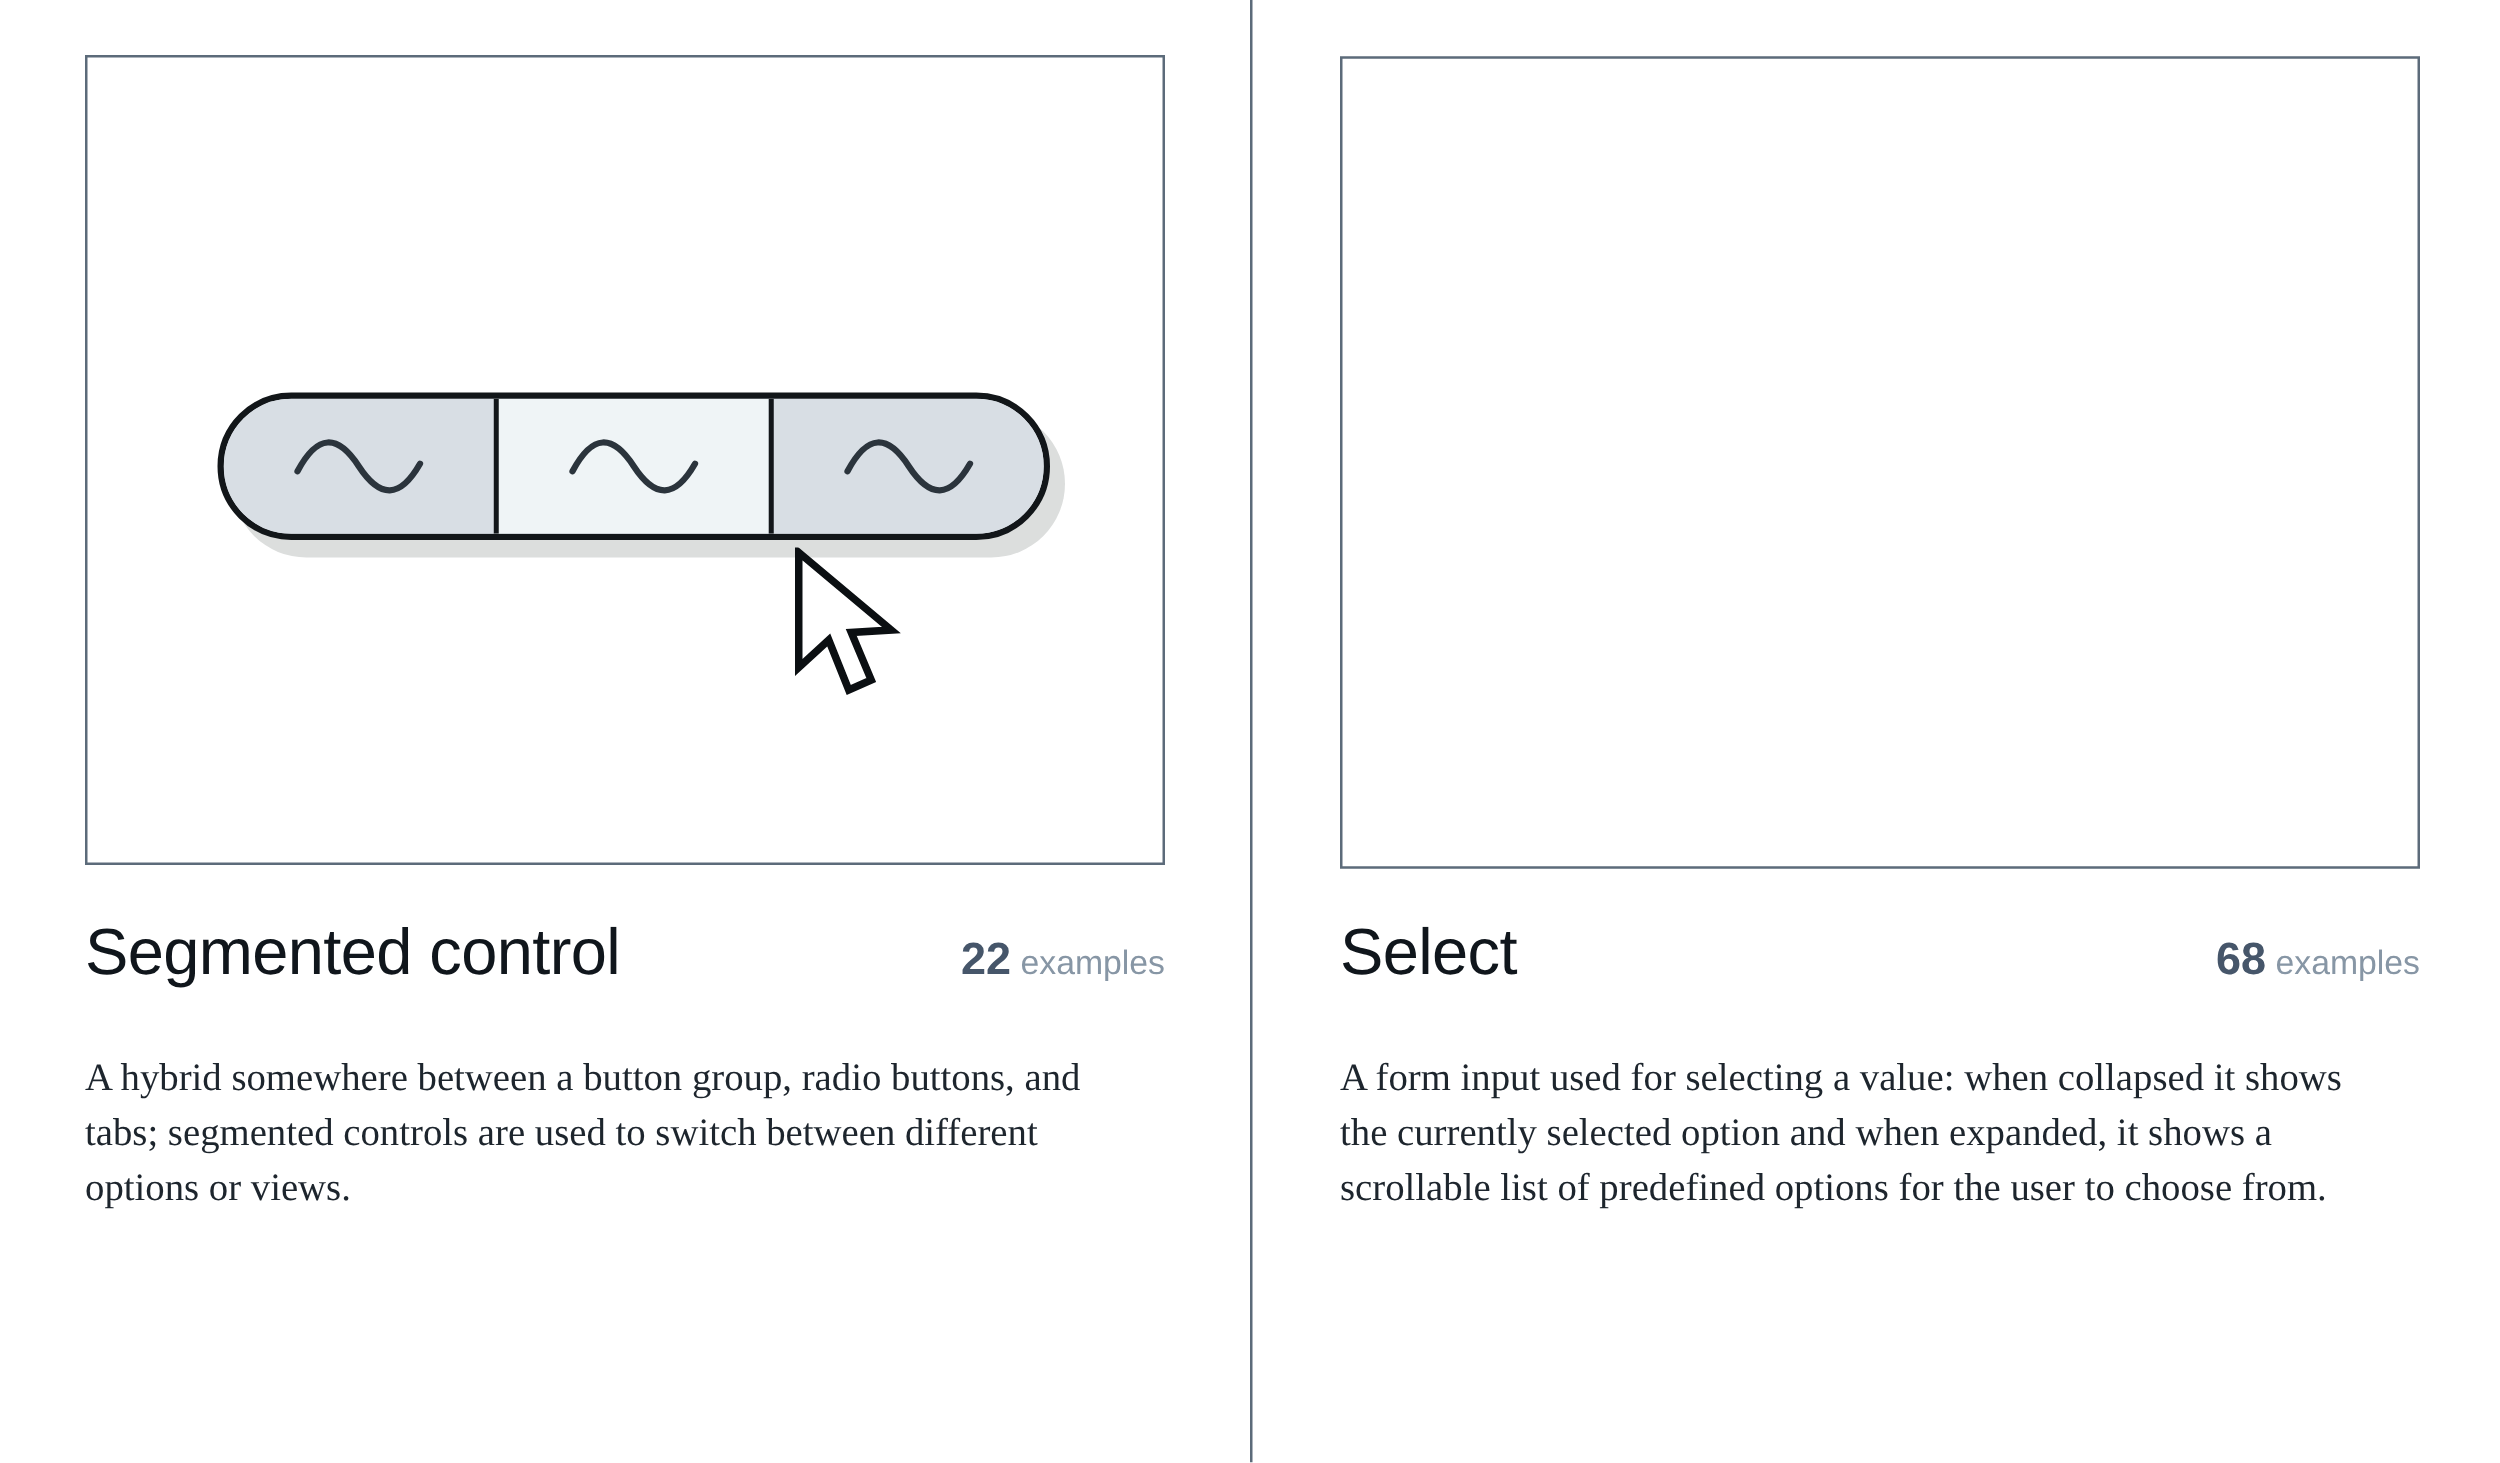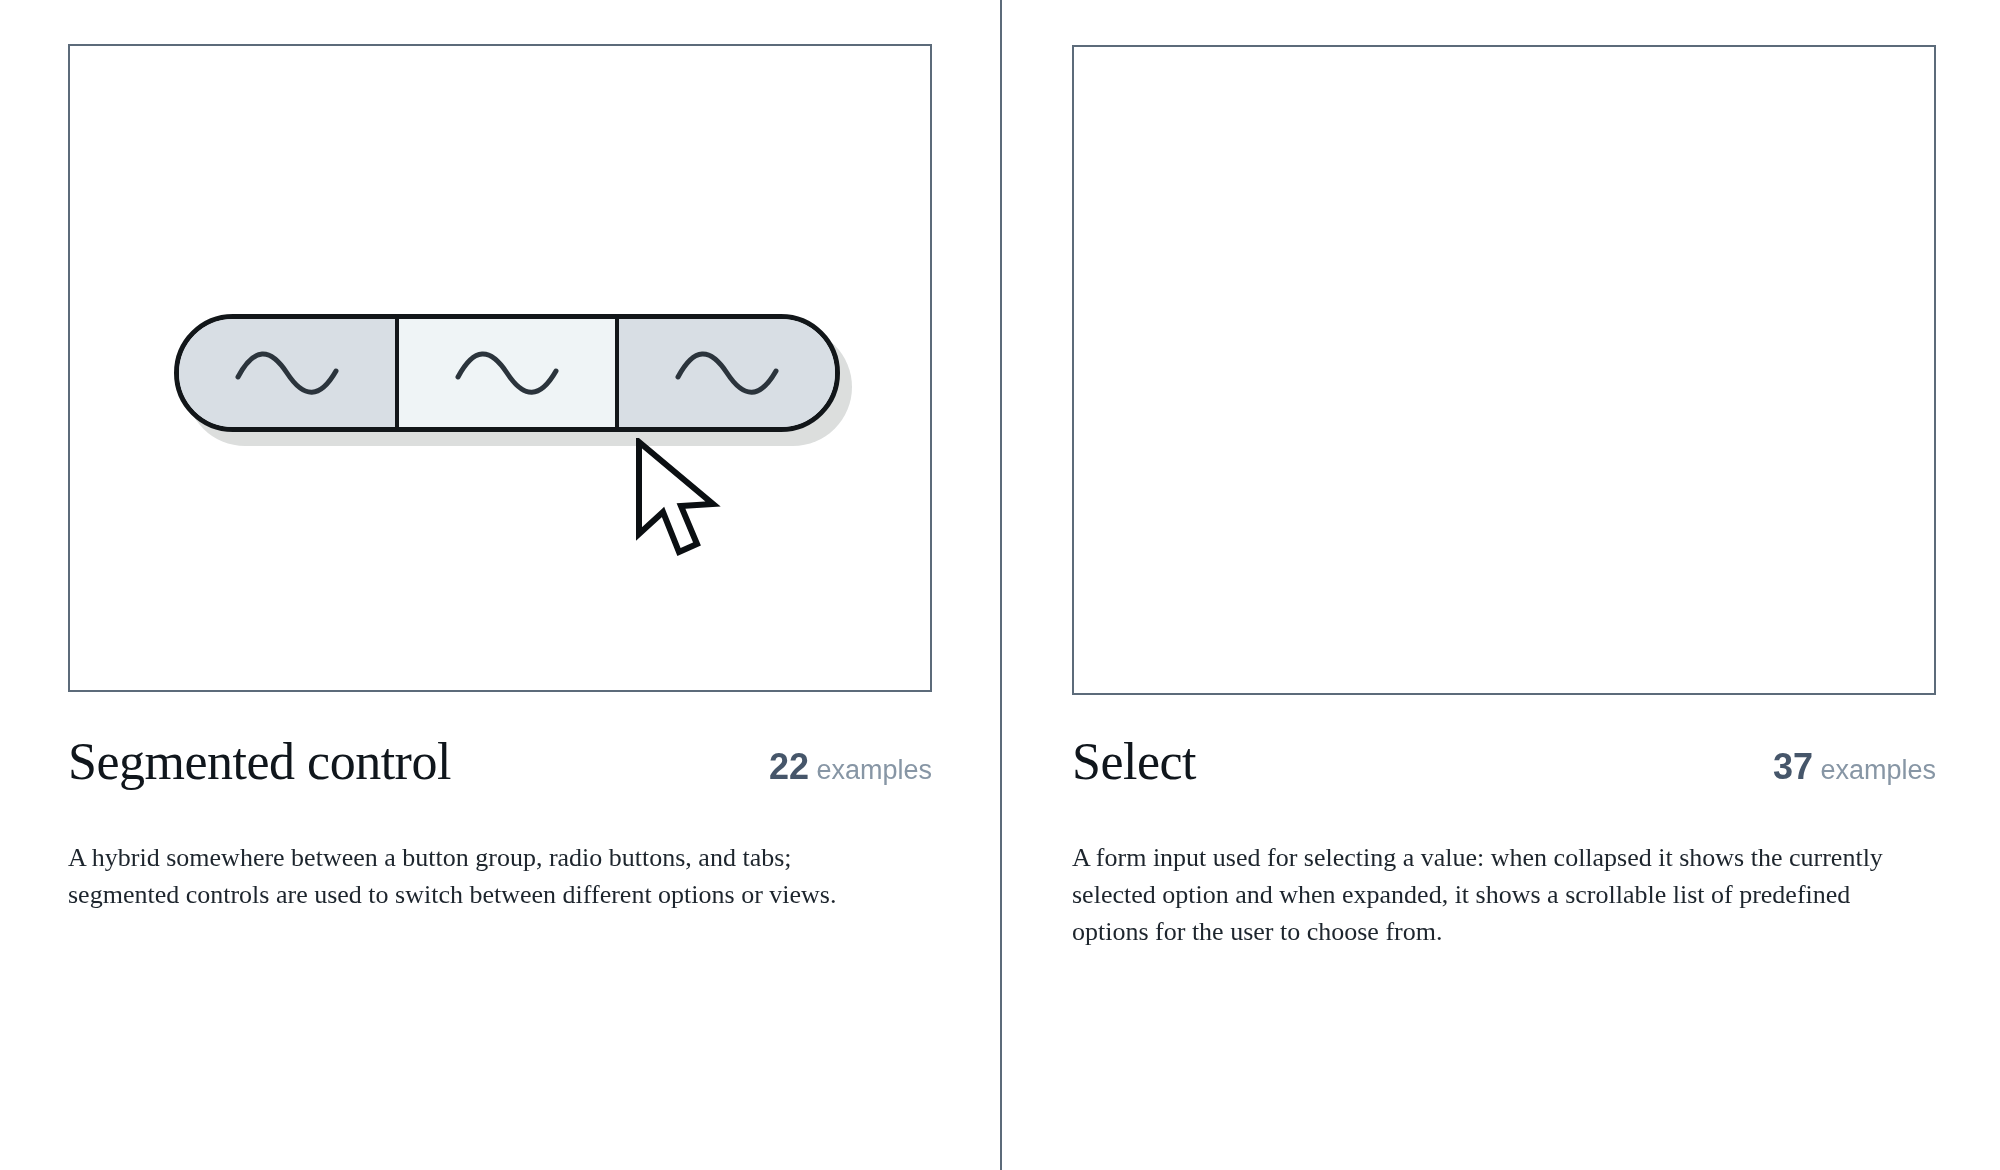--- a/index.html
+++ b/index.html
@@ -91,21 +91,21 @@
   .col-left .textblock{left:68px;top:735px;width:864px;}
   .col-right .textblock{left:72px;top:735px;width:864px;}
 
   .title-row{
     display:flex;
     align-items:baseline;
     justify-content:space-between;
     width:100%;
   }
   .title{
-    font-family:Liberation Serif, serif;
+    font-family:Liberation Sans, sans-serif;
     font-size:52px;
     line-height:1.05;
     font-weight:400;
     color:#10161c;
     letter-spacing:-0.5px;
     white-space:nowrap;
   }
   .examples{
     font-family:"Liberation Sans", sans-serif;
     font-size:27px;
@@ -122,21 +122,21 @@
     margin-top:40px;
     font-family:"Liberation Serif", serif;
     font-style:italic;
     font-size:31px;
     color:#5d6b78;
     white-space:nowrap;
   }
   .desc{
     margin-top:48px;
     font-family:"Liberation Serif", serif;
-    font-size:26px;
+    font-size:31px;
     line-height:1.42;
     color:#1d252d;
     max-width:840px;
   }
   .col-left .desc{max-width:840px;}
   .col-right .desc{max-width:845px;}
 </style>
 </head>
 <body>
 
@@ -189,19 +189,19 @@
     <div class="card">
 
       
 
       
     </div>
 
     <div class="textblock">
       <div class="title-row">
         <div class="title">Select</div>
-        <div class="examples"><b>37</b> <span>examples</span></div>
+        <div class="examples"><b>68</b> <span>examples</span></div>
       </div>
       <div class="desc">A form input used for selecting a value: when collapsed it shows the currently selected option and when expanded, it shows a scrollable list of predefined options for the user to choose from.</div>
     </div>
   </div>
 
 </div>
 
 </body></html>

